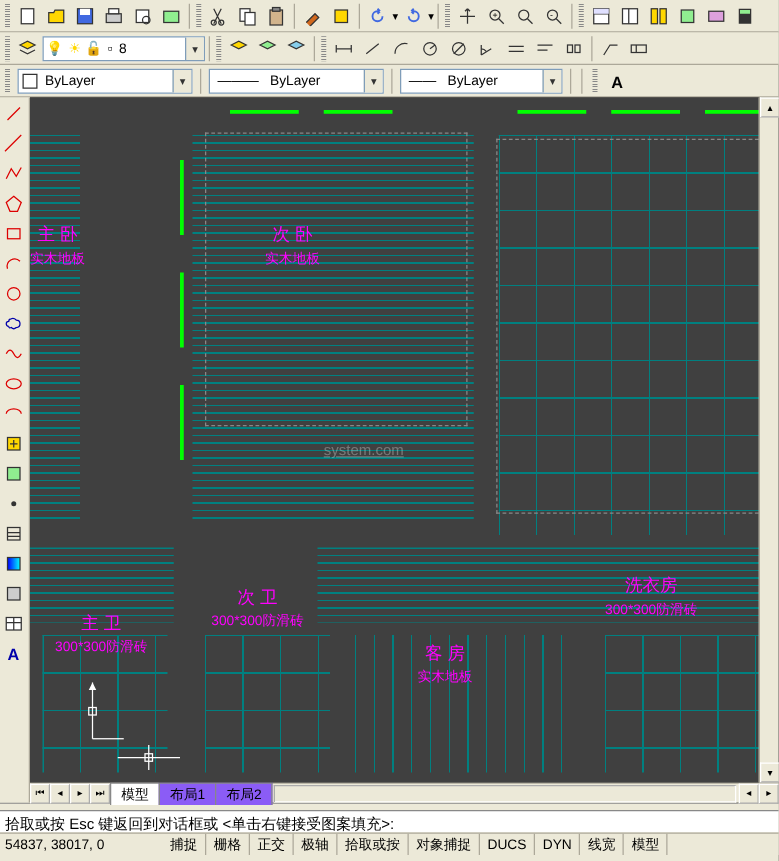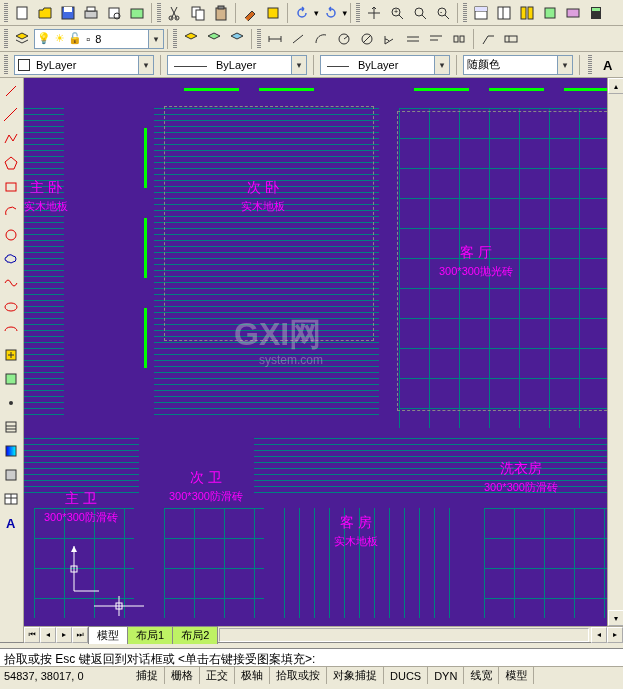--- a/index.html
+++ b/index.html
@@ -15,37 +15,37 @@
     .combo-swatch { width: 12px; height: 12px; margin: 0 3px; border: 1px solid #333; }
     .combo-text { flex: 1; padding: 0 3px; white-space: nowrap; overflow: hidden; }
     .combo-arrow { width: 15px; height: 100%; background: #ece9d8; border-left: 1px solid #7f9db9; display: flex; align-items: center; justify-content: center; }
     .combo-arrow::after { content: "▾"; font-size: 9px; color: #333; }
     
     .main-area { display: flex; height: 564px; }
     .side-tools { width: 24px; background: #ece9d8; border-right: 1px solid #aca899; display: flex; flex-direction: column; gap: 2px; padding: 2px 0; }
     .side-btn { width: 22px; height: 22px; display: flex; align-items: center; justify-content: center; cursor: pointer; border: 1px solid transparent; }
     
     .canvas-wrap { flex: 1; display: flex; flex-direction: column; background: black; position: relative; }
-    .canvas { flex: 1; background: #4c1d95; position: relative; overflow: hidden; }
+    .canvas { flex: 1; background: #404040; position: relative; overflow: hidden; }
     
     .room-label { position: absolute; color: #ff00ff; font-size: 14px; text-align: center; line-height: 1.3; pointer-events: none; }
     .hatch-v { position: absolute; background: repeating-linear-gradient(to right, #008080 0, #008080 1px, transparent 1px, transparent 15px); }
     .hatch-h { position: absolute; background: repeating-linear-gradient(to bottom, #008080 0, #008080 1px, transparent 1px, transparent 6px); }
     .grid-room { position: absolute; background: repeating-linear-gradient(to right, #008080 0, #008080 1px, transparent 1px, transparent 30px), repeating-linear-gradient(to bottom, #008080 0, #008080 1px, transparent 1px, transparent 30px); }
     .dashed-box { position: absolute; border: 1px dashed #888; }
     .green-line { position: absolute; background: #00ff00; height: 3px; }
     .green-line-v { position: absolute; background: #00ff00; width: 3px; }
     .watermark { position: absolute; color: #ccc; font-size: 32px; font-weight: bold; opacity: 0.4; pointer-events: none; }
-    .watermark-sub { position: absolute; color: #ccc; font-size: 12px; opacity: 0.4; pointer-events: none; }
+    .watermark-sub { position: absolute; color: #ccc; font-size: 12px; opacity: 0.4; pointer-events: none; text-decoration: underline; }
     
     .scroll-h { height: 16px; background: #ece9d8; border-top: 1px solid #aca899; display: flex; align-items: center; }
     .scroll-v { position: absolute; right: 0; top: 0; bottom: 16px; width: 16px; background: #ece9d8; border-left: 1px solid #aca899; }
     .scroll-btn { width: 16px; height: 16px; background: #ece9d8; border: 1px outset #fff; display: flex; align-items: center; justify-content: center; font-size: 8px; cursor: pointer; }
     .tabs { display: flex; align-items: center; font-size: 11px; }
-    .tab { padding: 1px 8px; background: #bef264; border: 1px solid #888; border-bottom: none; cursor: pointer; margin-right: -1px; }
+    .tab { padding: 1px 8px; background: #8b5cf6; border: 1px solid #888; border-bottom: none; cursor: pointer; margin-right: -1px; }
     .tab.active { background: white; }
     
     .cmd-line { height: 18px; background: white; border-top: 1px solid #888; padding: 2px 4px; font-size: 12px; white-space: nowrap; overflow: hidden; }
     .status-bar { height: 18px; background: #ece9d8; border-top: 1px solid #aca899; display: flex; align-items: center; font-size: 11px; }
     .status-seg { padding: 0 6px; border-right: 1px solid #aca899; height: 100%; display: flex; align-items: center; cursor: pointer; }
     .coords { width: 130px; padding: 0 4px; }
   </style>
 </head>
 <body>
 
@@ -310,24 +310,20 @@
     <span class="combo-text">ByLayer</span>
     <div class="combo-arrow"></div>
   </div>
   <div class="tb-sep"></div>
   <div class="combo" style="width:130px">
     <span style="margin:0 6px">——</span>
     <span class="combo-text">ByLayer</span>
     <div class="combo-arrow"></div>
   </div>
   <div class="tb-sep"></div>
-  <div class="combo" style="width:110px">
-    <span class="combo-text">随颜色</span>
-    <div class="combo-arrow"></div>
-  </div>
   <div class="tb-sep"></div>
   <div class="grip"></div>
   <div class="tb-btn">
       <svg width="16" height="16">
         <text x="2" y="13" font-size="13" font-weight="bold">A</text>
       </svg>
     </div>
 </div>
 
 <div class="main-area">
@@ -461,28 +457,26 @@
       <div class="green-line" style="left:160px;top:10px;width:55px"></div>
       <div class="green-line" style="left:235px;top:10px;width:55px"></div>
       <div class="green-line" style="left:390px;top:10px;width:55px"></div>
       <div class="green-line" style="left:465px;top:10px;width:55px"></div>
       <div class="green-line" style="left:540px;top:10px;width:50px"></div>
       <div class="green-line-v" style="left:120px;top:50px;height:60px"></div>
       <div class="green-line-v" style="left:120px;top:140px;height:60px"></div>
       <div class="green-line-v" style="left:120px;top:230px;height:60px"></div>
 
       <div class="room-label" style="left:0;top:100px"><span>主 卧</span><br><span style="font-size:11px">实木地板</span></div>
-      <div class="room-label" style="left:217px;top:100px"><span>次 卧</span><br><span style="font-size:11px">实木地板</span></div>
-      <div class="room-label" style="left:415px;top:165px"><span>客 厅</span><br><span style="font-size:11px">300*300抛光砖</span></div>
+      <div class="room-label" style="left:188px;top:100px"><span>次 卧</span><br><span style="font-size:11px">实木地板</span></div>
       <div class="room-label" style="left:20px;top:411px"><span>主 卫</span><br><span style="font-size:11px">300*300防滑砖</span></div>
       <div class="room-label" style="left:145px;top:390px"><span>次 卫</span><br><span style="font-size:11px">300*300防滑砖</span></div>
       <div class="room-label" style="left:310px;top:435px"><span>客 房</span><br><span style="font-size:11px">实木地板</span></div>
       <div class="room-label" style="left:460px;top:381px"><span>洗衣房</span><br><span style="font-size:11px">300*300防滑砖</span></div>
 
-      <div class="watermark" style="left:210px;top:235px">GXI网</div>
       <div class="watermark-sub" style="left:235px;top:275px">system.com</div>
 
       <svg style="position:absolute;left:40px;bottom:30px" width="40" height="60">
         <line x1="10" y1="55" x2="10" y2="10" stroke="#fff"></line>
         <line x1="10" y1="55" x2="35" y2="55" stroke="#fff"></line>
         <path d="M10 10 L7 16 L13 16 Z" fill="#fff"></path>
         <rect x="7" y="30" width="6" height="6" fill="none" stroke="#fff"></rect>
       </svg>
 
       <svg style="position:absolute;left:70px;bottom:10px" width="50" height="20">

